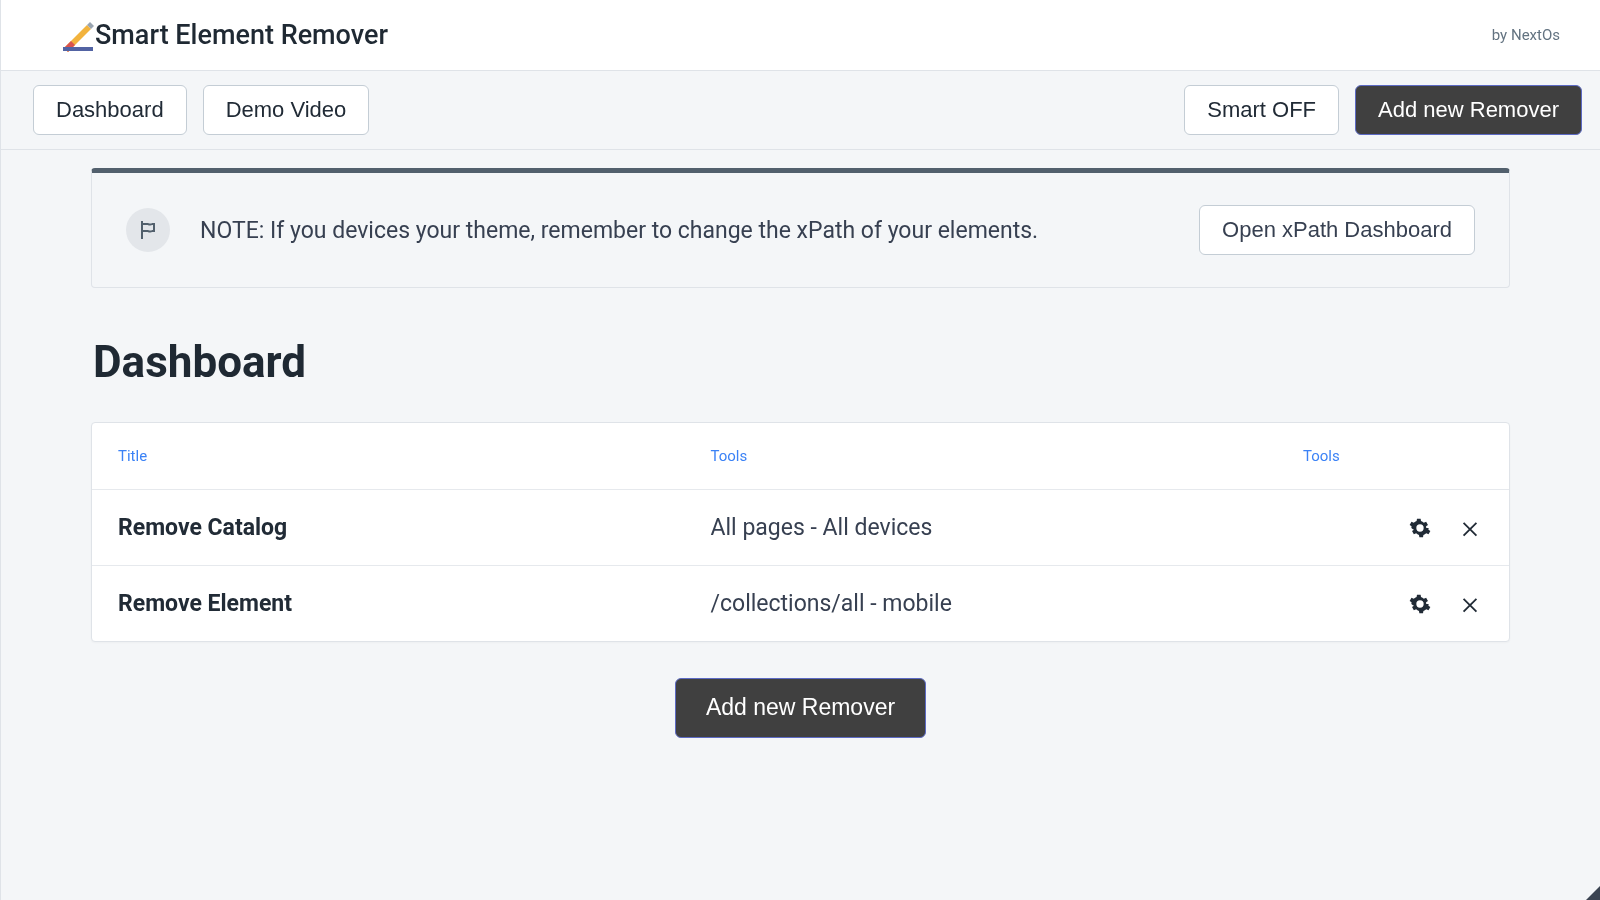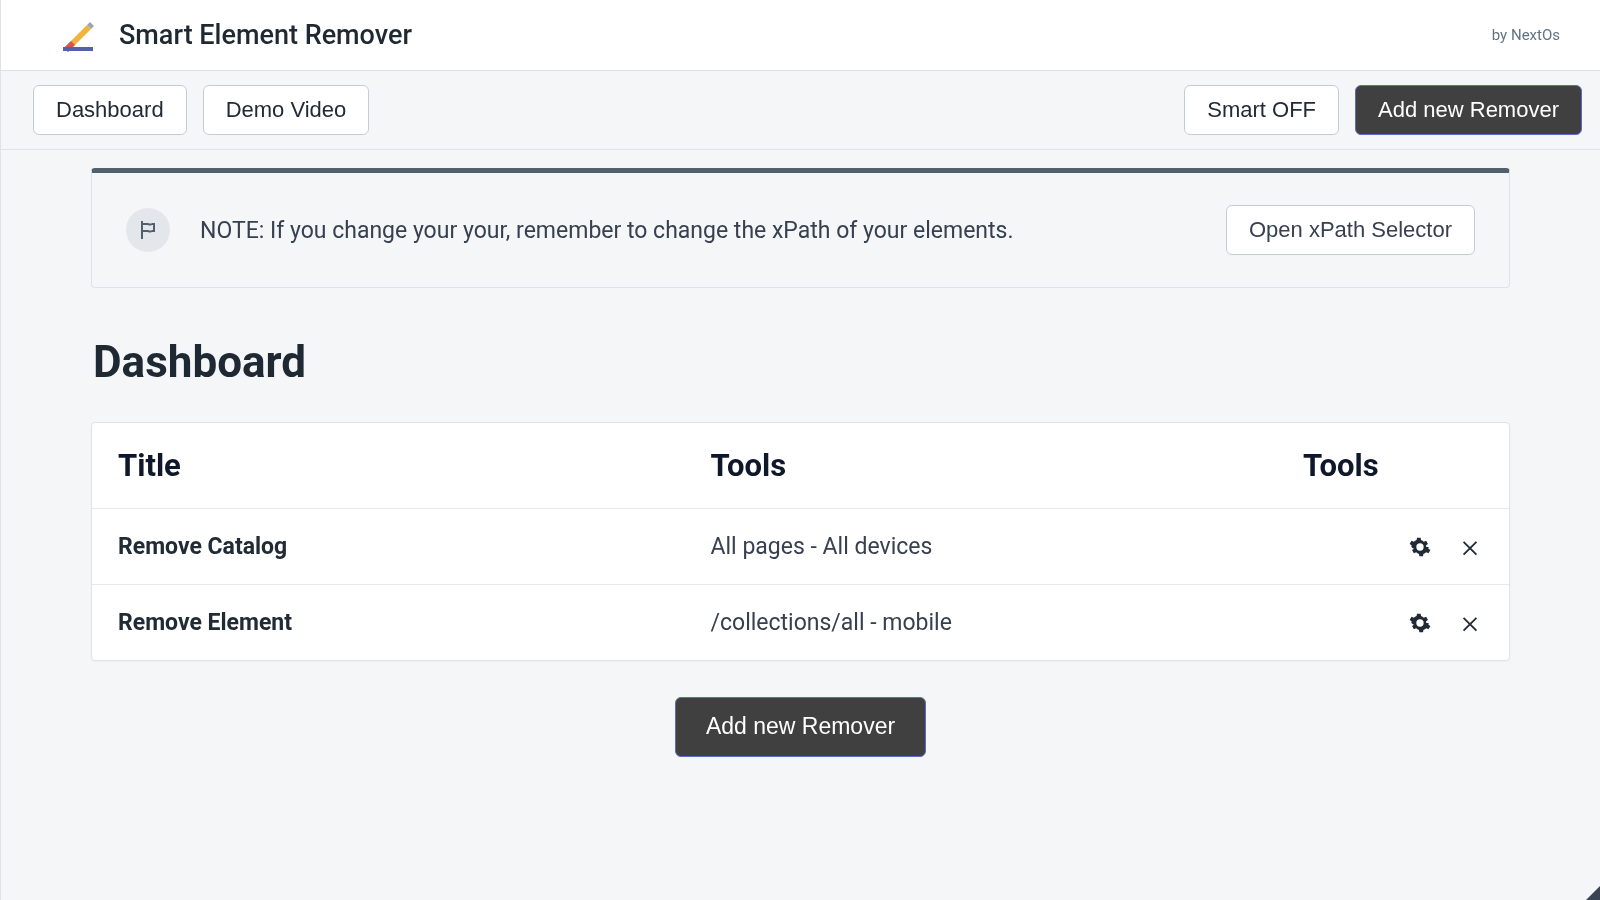--- a/index.html
+++ b/index.html
@@ -13,21 +13,21 @@
     border-left: 1px solid #dfe3e8;
   }
   .topbar {
     display: flex;
     align-items: center;
     justify-content: space-between;
     padding: 18px 40px 18px 60px;
     background: #fff;
     border-bottom: 1px solid #dfe3e8;
   }
-  .topbar-left { display: flex; align-items: center; gap: 24px; }
+  .topbar-left { display: flex; align-items: center; gap: 0; }
   .logo {
     width: 34px; height: 34px; display: inline-block; position: relative;
   }
   .logo svg { width: 34px; height: 34px; }
   .app-title { font-size: 27px; font-weight: 500; color: #1f2933; }
   .brand { font-size: 15px; color: #637381; }
   .toolbar {
     display: flex;
     align-items: center;
     justify-content: space-between;
@@ -89,21 +89,21 @@
     overflow: hidden;
   }
   .table .row {
     display: grid;
     grid-template-columns: 1fr 1fr 180px;
     padding: 24px 26px;
     border-bottom: 1px solid #e6e9ed;
     align-items: center;
   }
   .table .row:last-child { border-bottom: none; }
-  .table .head { color: #0f172a; font-size: 31px; font-weight: 700; }
+  .table .head { color: #3b82f6; font-size: 15px; font-weight: 400; }
   .table .head .col-tools { }
   .table .body .col-title { font-weight: 700; font-size: 23px; color: #212b36; }
   .table .body .col-target { font-size: 23px; color: #374051; }
   .col-tools { display: flex; justify-content: flex-end; gap: 24px; align-items: center; }
   .icon-btn { cursor: pointer; width: 26px; height: 26px; display: inline-flex; align-items:center; justify-content:center; }
   .icon-btn svg { width: 22px; height: 22px; fill: #212b36; }
   .bottom-cta { display: flex; justify-content: center; margin-top: 36px; }
   .resize-handle {
     position: fixed; right: 0; bottom: 0; width: 0; height: 0;
     border-style: solid; border-width: 0 0 14px 14px;
@@ -140,22 +140,22 @@
   </div>
 </div>
 
 <div class="content">
   <div class="banner">
     <div class="flag-circle">
       <svg viewBox="0 0 24 24">
           <path fill="#52606d" d="M5 3v18h2v-7h4c1 0 1.5.5 2.5.5S16 14 17 14h2V5h-2c-1 0-1.5.5-2.5.5S12 5 11 5H7V3H5zm2 4h4c1 0 1.5.5 2.5.5S16 7 17 7v5c-1 0-1.5.5-2.5.5S12 12 11 12H7V7z"></path>
         </svg>
     </div>
-    <div class="banner-text">NOTE: If you change your your, remember to change the xPath of your elements.</div>
-    <button class="btn">Open xPath Selector</button>
+    <div class="banner-text">NOTE: If you devices your theme, remember to change the xPath of your elements.</div>
+    <button class="btn">Open xPath Dashboard</button>
   </div>
 
   <h1 class="page-title">Dashboard</h1>
 
   <div class="table">
     <div class="row head">
       <div>Title</div>
       <div>Tools</div>
       <div class="col-tools" style="display:block;">Tools</div>
     </div>

